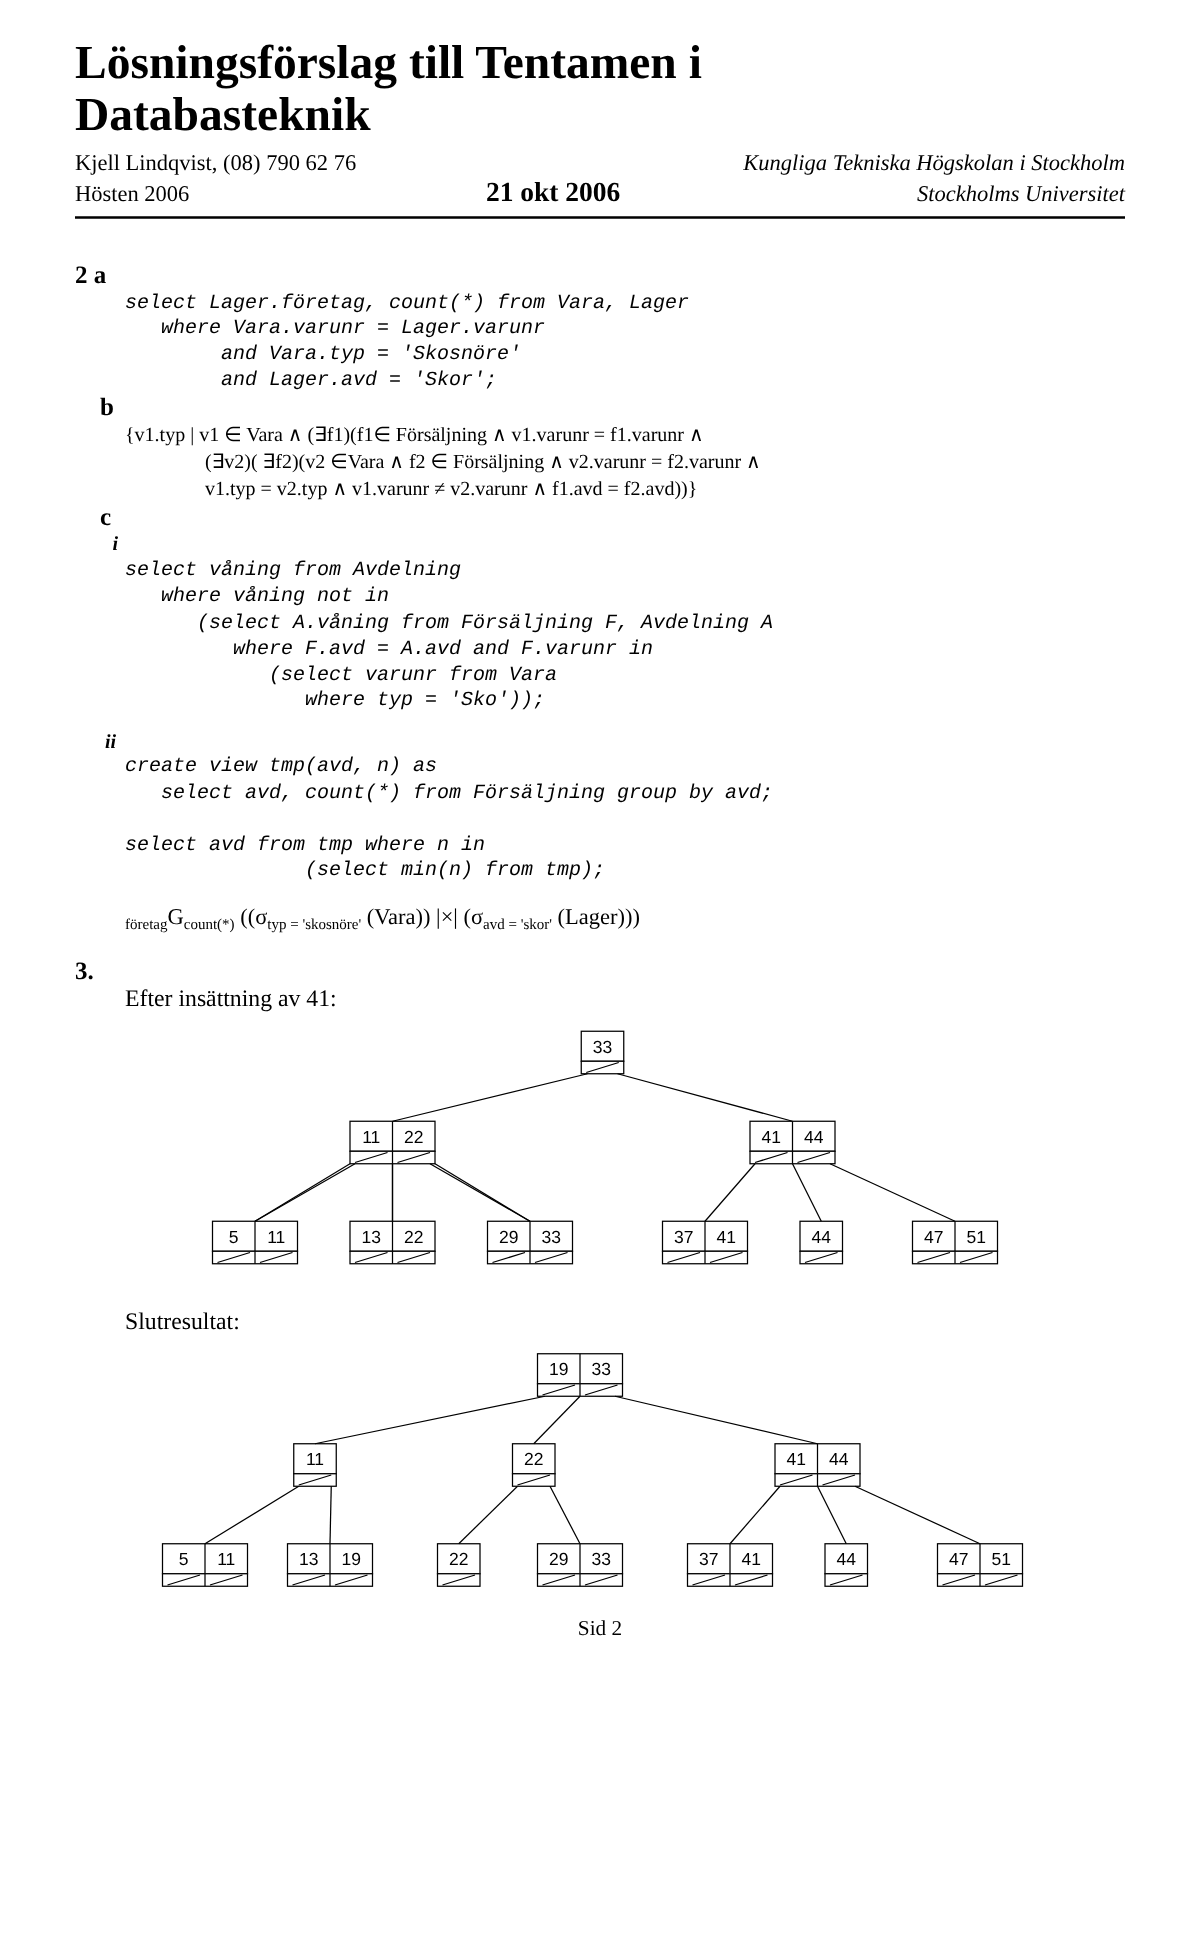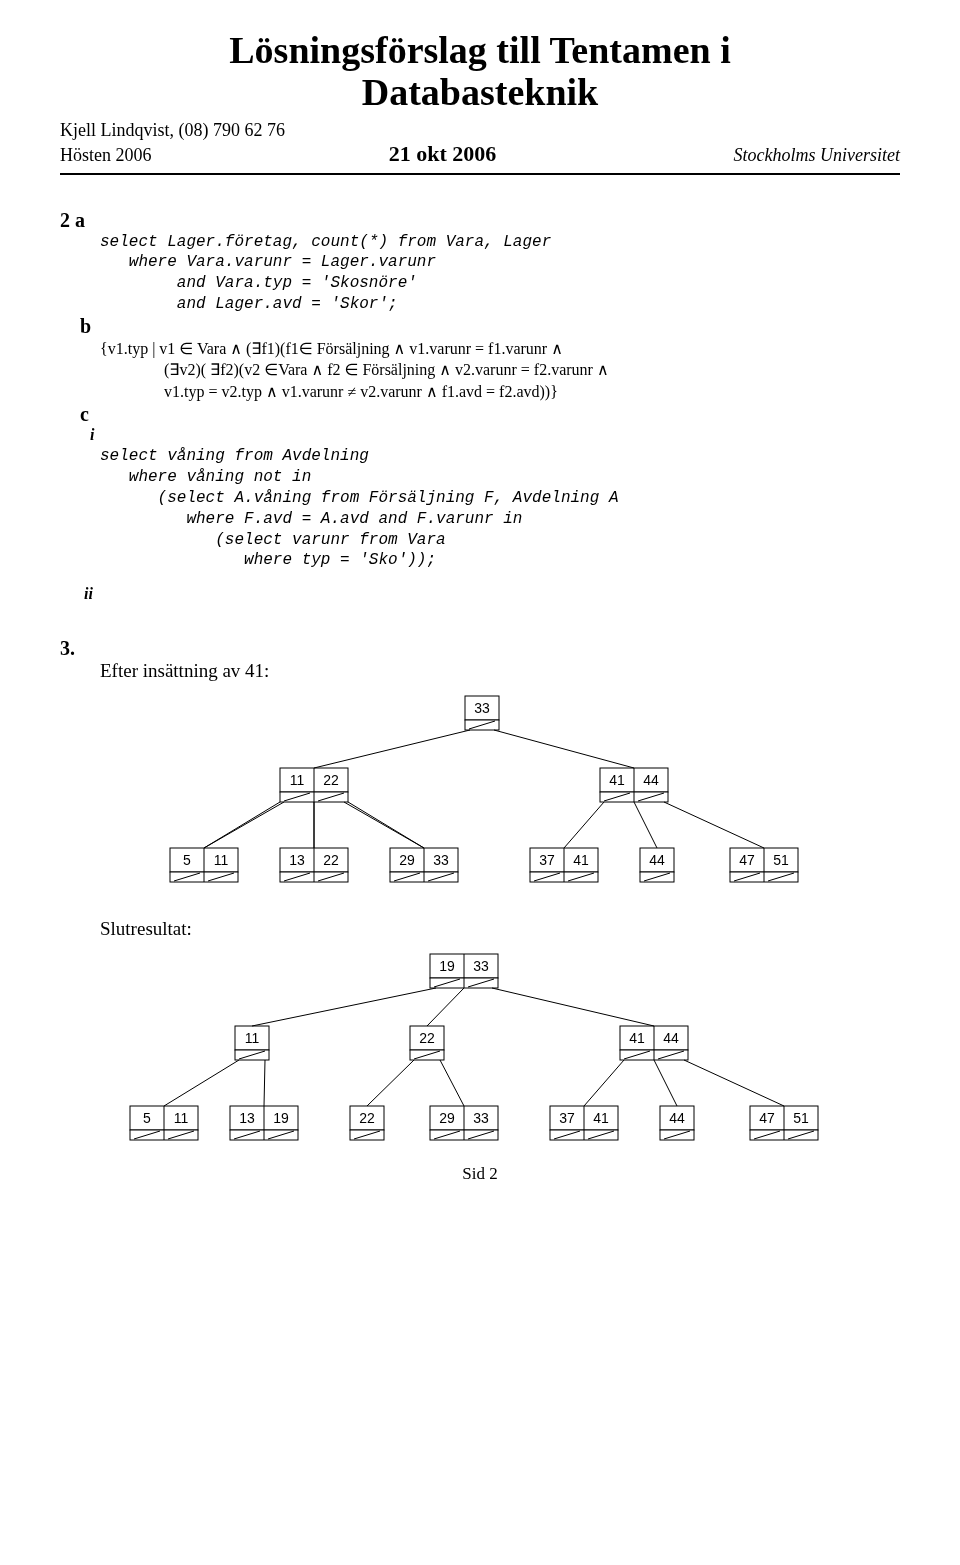--- a/index.html
+++ b/index.html
@@ -8,21 +8,21 @@
     background: #fff;
     font-family: "Times New Roman", Times, serif;
     color: #000;
     width: 960px;
   }
   .page {
     padding: 30px 60px 20px 60px;
     box-sizing: border-box;
   }
   .title {
-    text-align: center;
+    text-align: left;
     font-weight: bold;
     font-size: 38px;
     line-height: 1.1;
     margin-bottom: 6px;
   }
   .header-row {
     display: flex;
     justify-content: space-between;
     align-items: baseline;
     font-size: 18px;
@@ -61,20 +61,21 @@
 
 <div class="page">
 
   <div class="title">
     <span>Lösningsförslag till Tentamen i</span><br>
     <span>Databasteknik</span>
   </div>
 
   <div class="header-row">
     <div class="header-left">Kjell Lindqvist, (08) 790 62 76</div>
+    <div class="header-right">Kungliga Tekniska Högskolan i Stockholm</div>
   </div>
   <div class="header-row">
     <div class="header-left">Hösten 2006</div>
     <div class="header-center">21 okt 2006</div>
     <div class="header-right">Stockholms Universitet</div>
   </div>
 
   <hr class="rule">
 
   <div style="height:10px"></div>
@@ -105,22 +106,30 @@
    where våning not in
       (select A.våning from Försäljning F, Avdelning A
          where F.avd = A.avd and F.varunr in
             (select varunr from Vara
                where typ = 'Sko'));</div>
 
   <div style="height:14px"></div>
   <div style="margin-left:24px">
     <span class="roman">ii</span>
   </div>
+  <div class="code plain-code">create view tmp(avd, n) as
+   select avd, count(*) from Försäljning group by avd;
+
+select avd from tmp where n in
+               (select min(n) from tmp);</div>
 
   <div style="height:16px"></div>
+  <div class="ra">
+    <sub>företag</sub>G<sub>count(*)</sub> ((σ<sub>typ = 'skosnöre'</sub> (Vara)) |×| (σ<sub>avd = 'skor'</sub> (Lager)))
+  </div>
 
   <div style="height:18px"></div>
   <div>
     <span class="section-label">3.</span>
   </div>
   <div class="tree-caption">Efter insättning av 41:</div>
 
   <svg width="700" height="210" viewBox="0 0 700 210">
     <g id="t1">
         <rect x="335" y="8" width="34" height="24" fill="#fff" stroke="#000"></rect>

